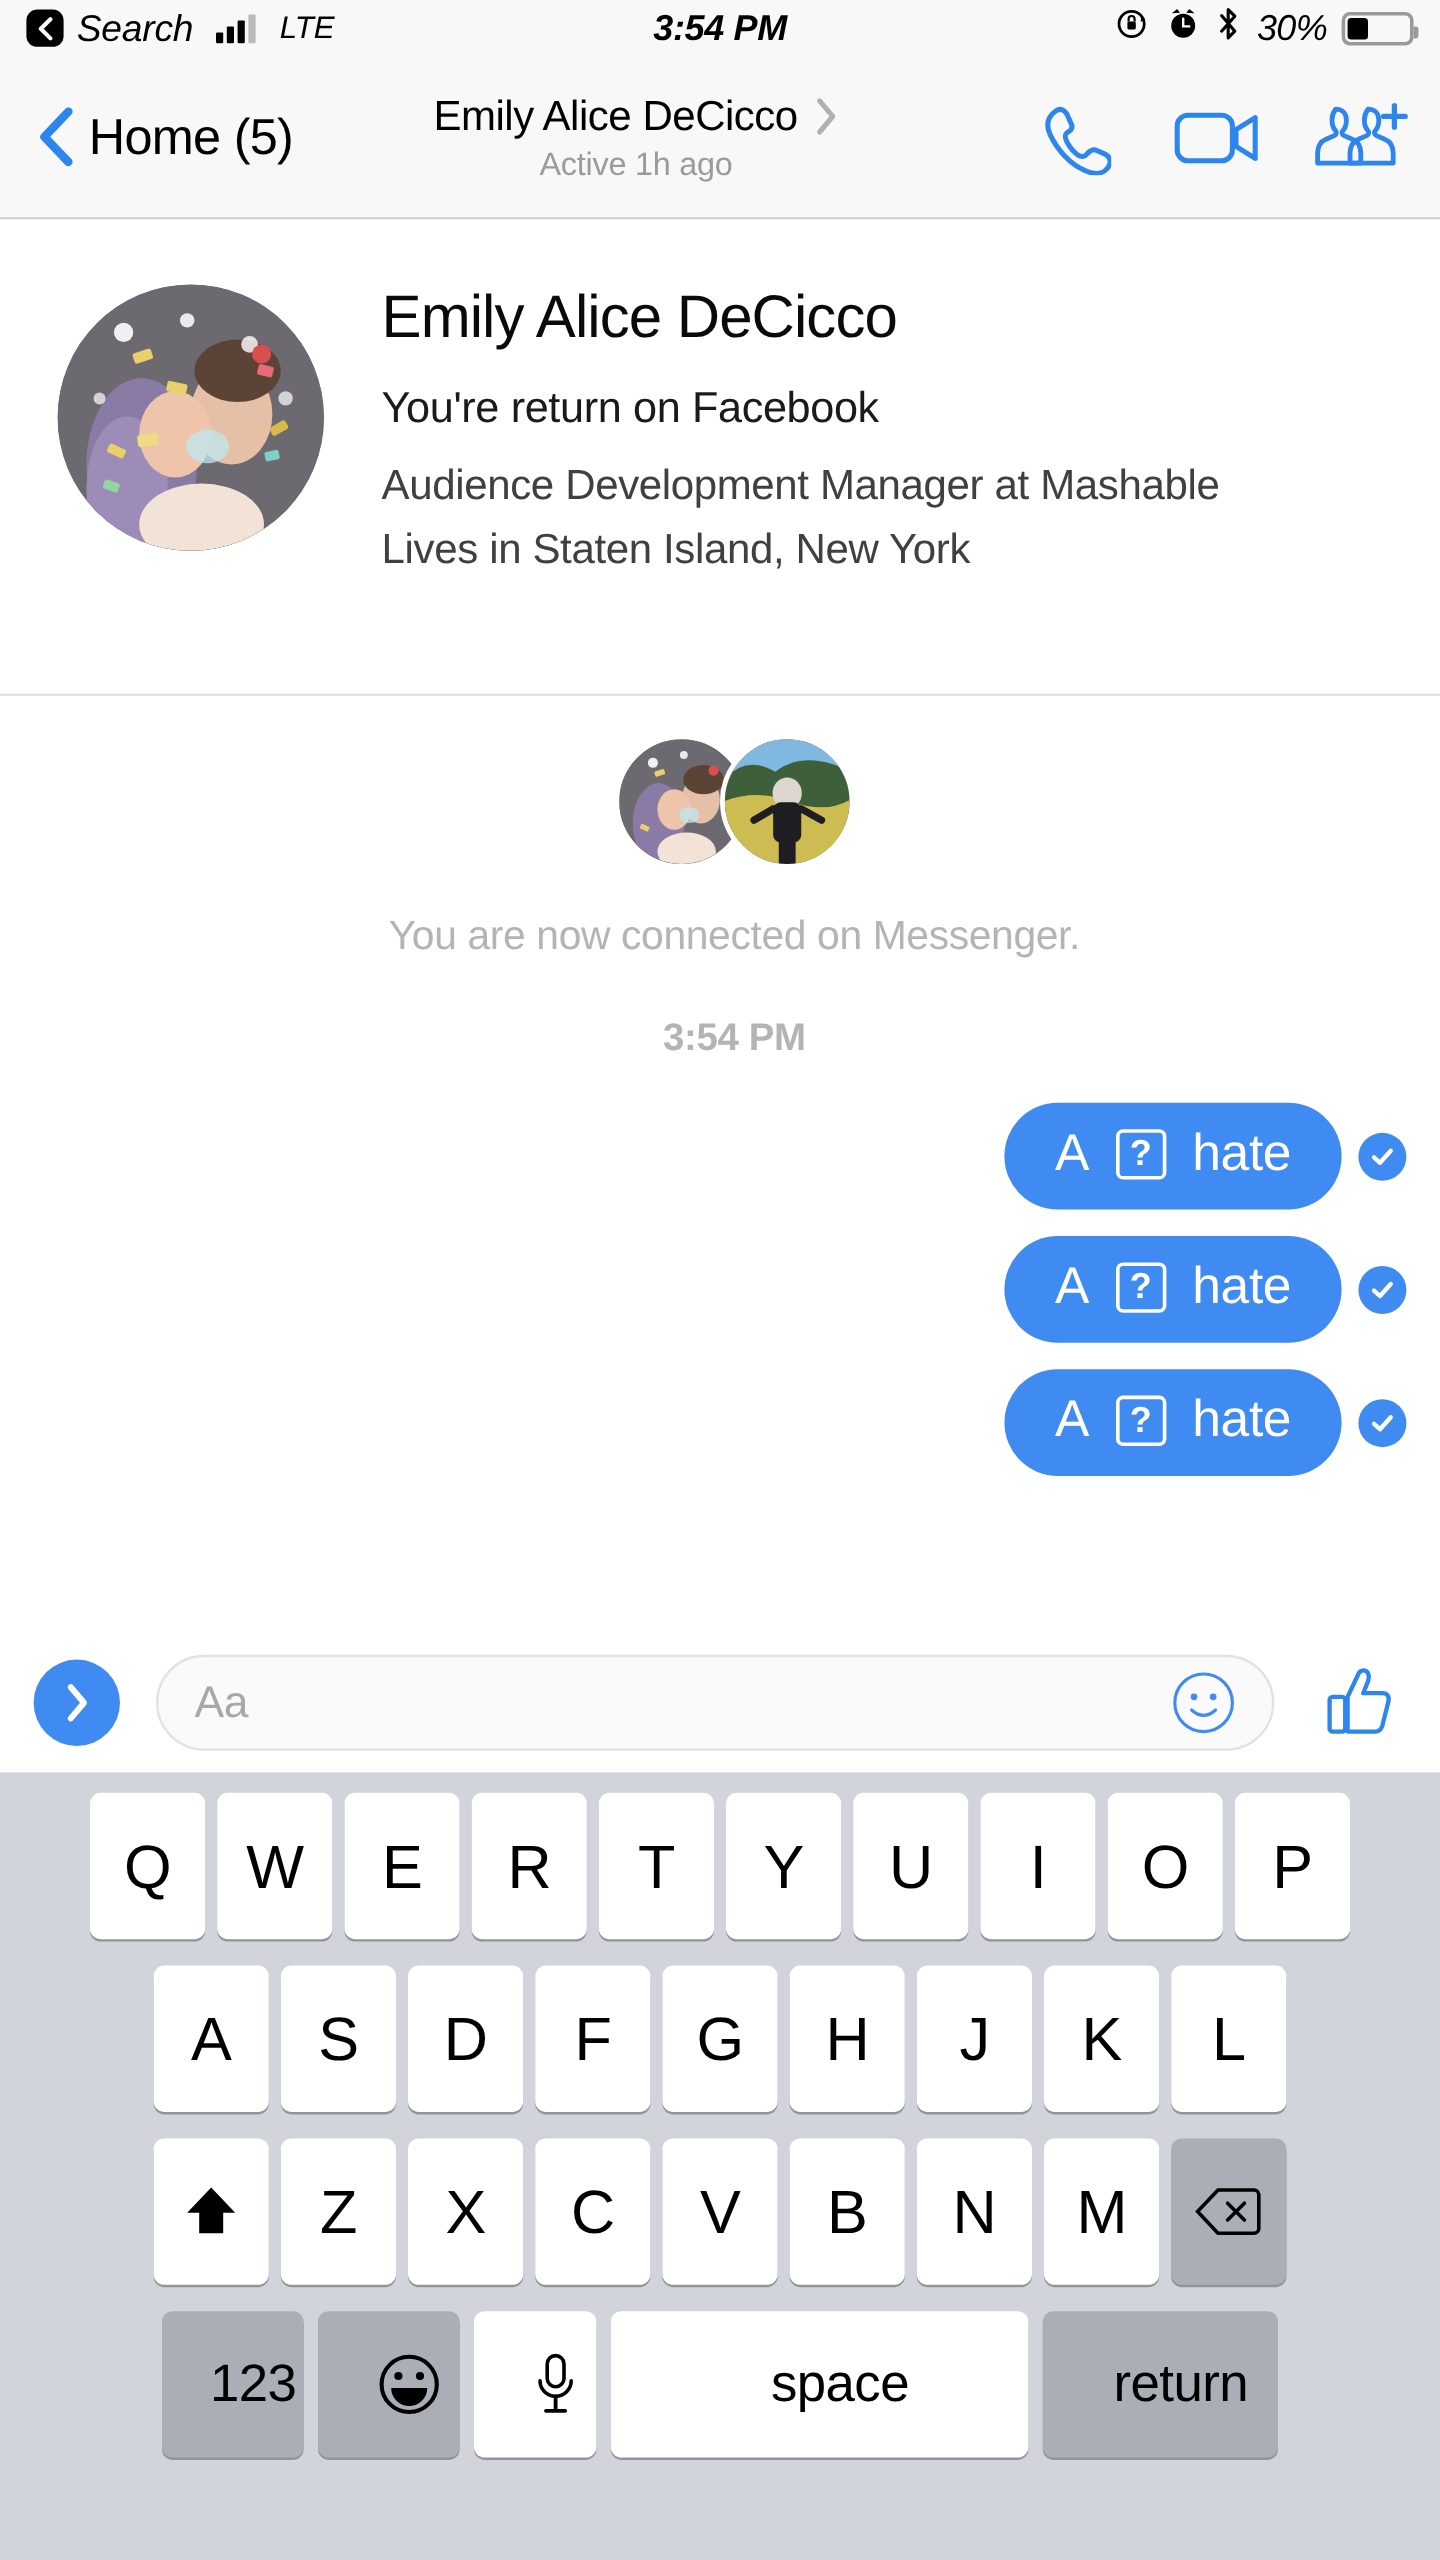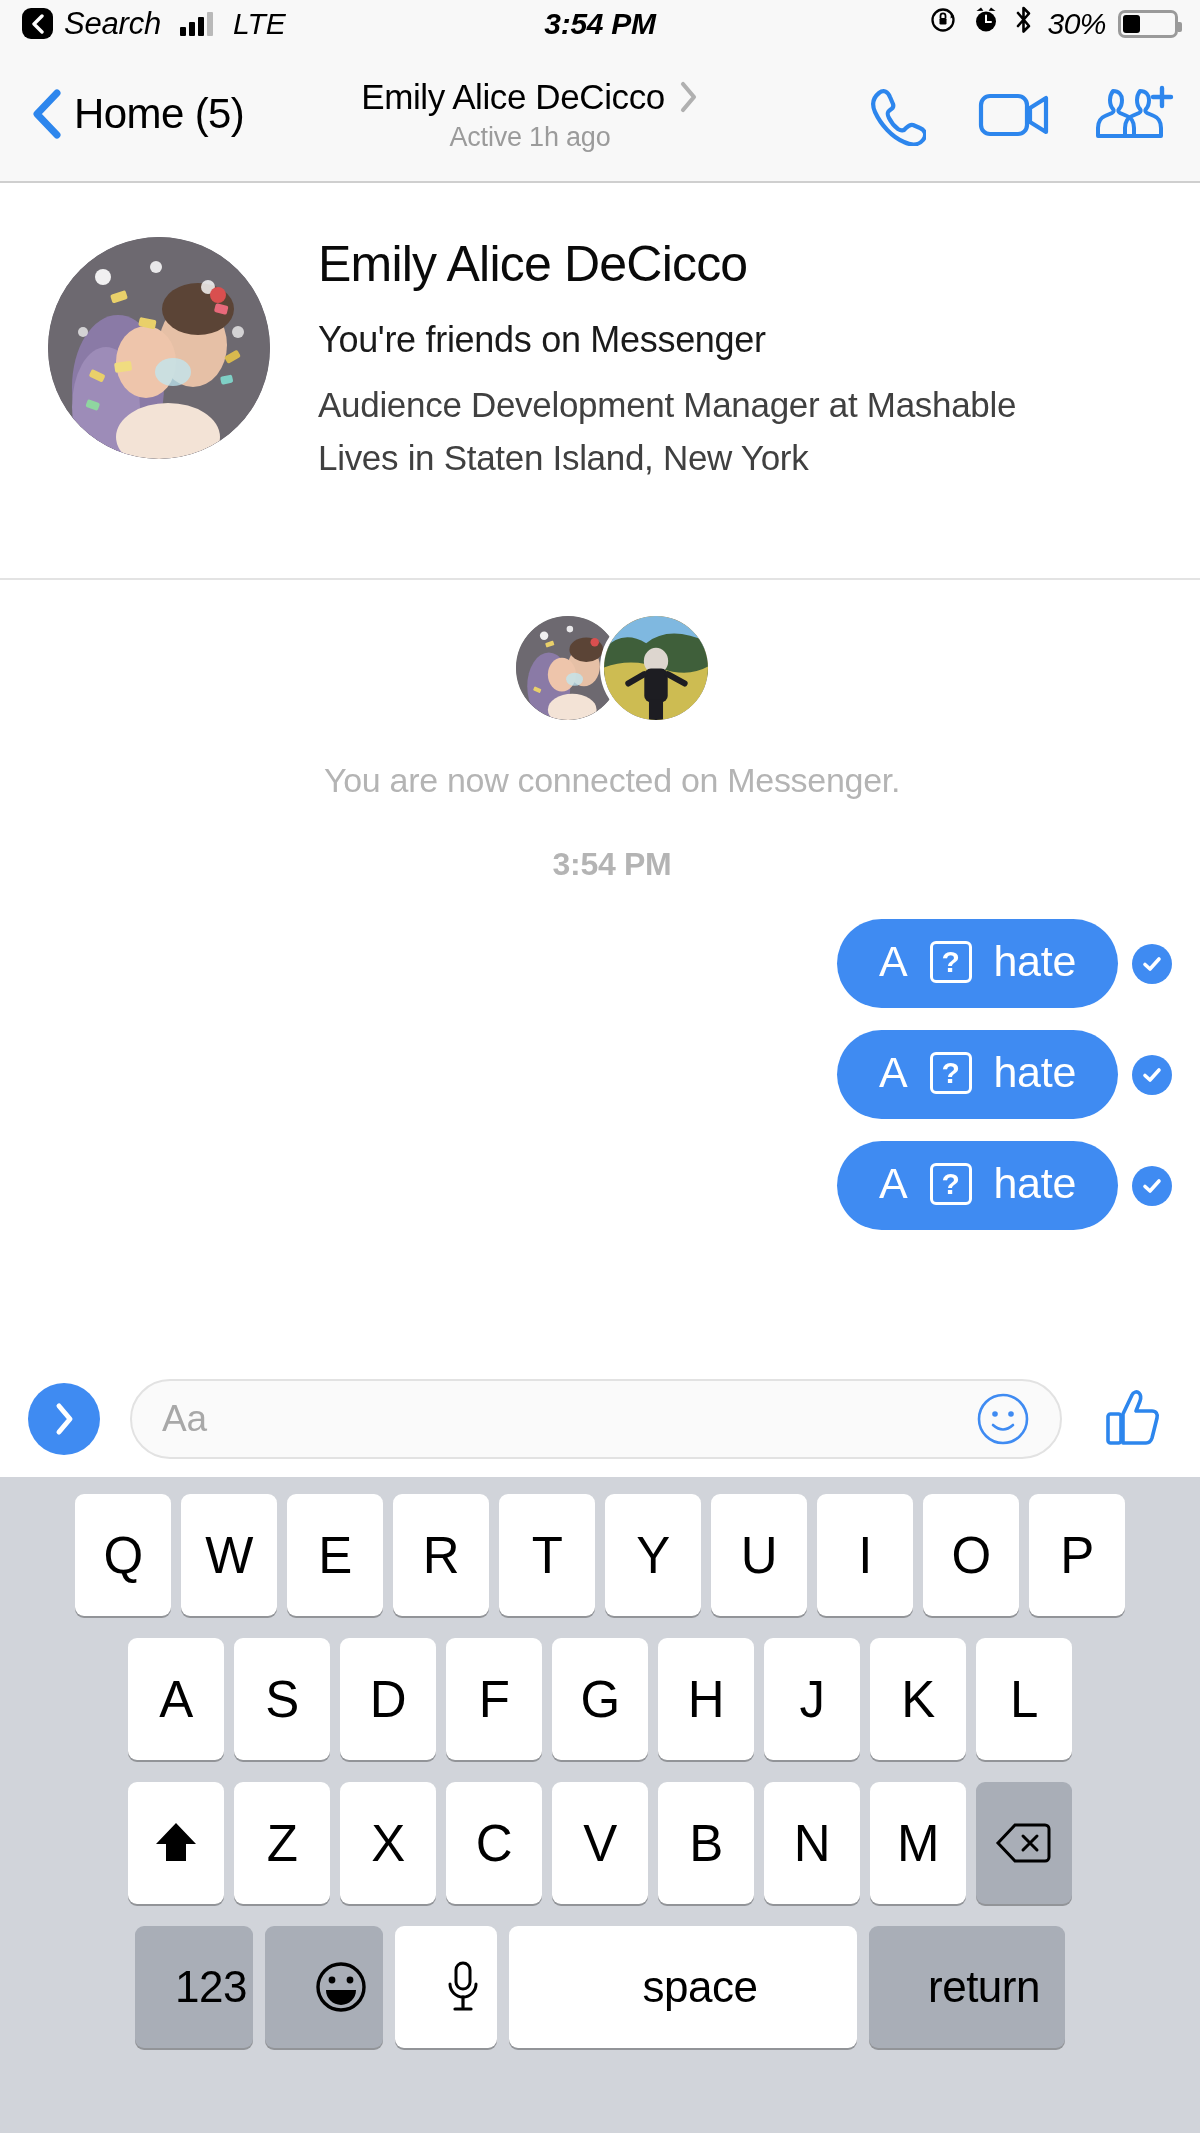--- a/index.html
+++ b/index.html
@@ -26,21 +26,21 @@
     display:flex; align-items:center; justify-content:center; flex:0 0 auto;
   }
   .sb-back-chip svg{ display:block; }
   .sb-label{ font-size:31px; letter-spacing:-0.2px; color:#000; }
   .sb-bars{ display:flex; align-items:flex-end; gap:3px; height:24px; margin-left:8px; }
   .sb-bars i{ display:block; width:6px; background:#000; border-radius:1px; }
   .sb-bars i:nth-child(1){ height:9px; }
   .sb-bars i:nth-child(2){ height:14px; }
   .sb-bars i:nth-child(3){ height:19px; }
   .sb-bars i:nth-child(4){ height:24px; background:#b9b9b9; }
-  .sb-carrier{ font-size:30px; margin-left:9px; letter-spacing:0px; }
+  .sb-carrier{ font-size:26px; margin-left:9px; letter-spacing:0px; }
   .sb-center{
     position:absolute; left:0; right:0; top:0; height:47px;
     display:flex; align-items:center; justify-content:center;
     font-size:30px; font-weight:bold; letter-spacing:-0.3px; pointer-events:none;
   }
   .sb-right{
     margin-left:auto; display:flex; align-items:center; gap:12px; z-index:2;
   }
   .sb-pct{ font-size:30px; letter-spacing:-0.5px; }
   .sb-batt{
@@ -300,21 +300,21 @@
           <rect x="66" y="126" width="17" height="10" rx="2" fill="#f0dc80" transform="rotate(-8 66 126)"></rect>
           <rect x="40" y="162" width="13" height="8" rx="2" fill="#8fd6a0" transform="rotate(20 40 162)"></rect>
           <rect x="168" y="66" width="13" height="9" rx="2" fill="#e8697a" transform="rotate(14 168 66)"></rect>
           <rect x="172" y="140" width="12" height="8" rx="2" fill="#7fd0c6" transform="rotate(-12 172 140)"></rect>
           <circle cx="170" cy="58" r="8" fill="#d94f4f"></circle>
         </g>
       </svg>
     </div>
     <div class="pf-info">
       <div class="pf-name">Emily Alice DeCicco</div>
-      <div class="pf-friends">You're friends on Messenger</div>
+      <div class="pf-friends">You're return on Facebook</div>
       <div class="pf-meta">Audience Development Manager at Mashable</div>
       <div class="pf-meta" style="margin-top:8px">Lives in Staten Island, New York</div>
     </div>
   </div>
 
   <div class="thread">
     <div class="connect-avatars">
       <div class="ca">
         <svg width="104" height="104" viewBox="0 0 222 222">
           <defs>

